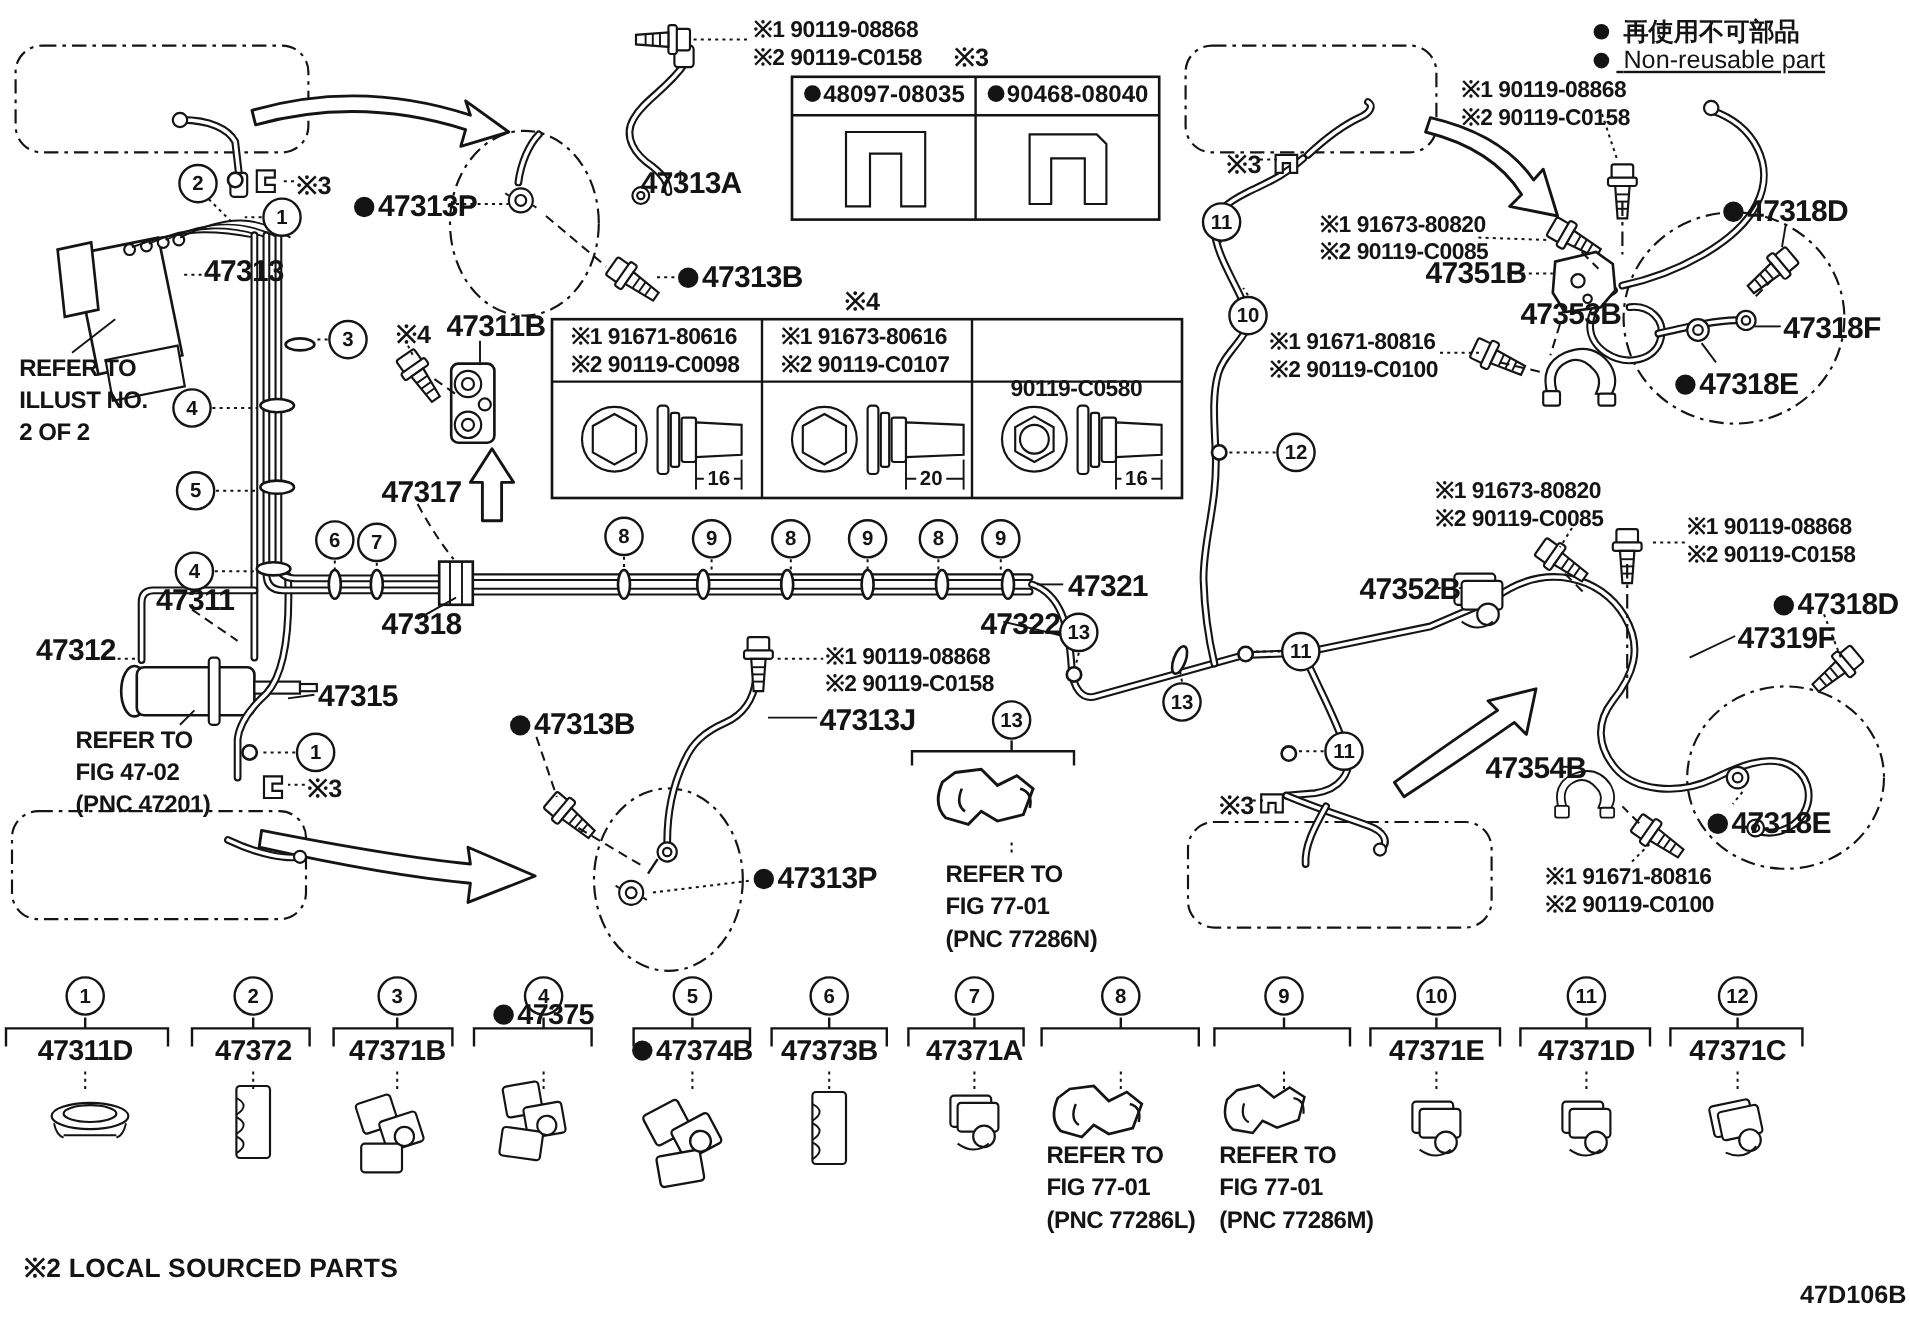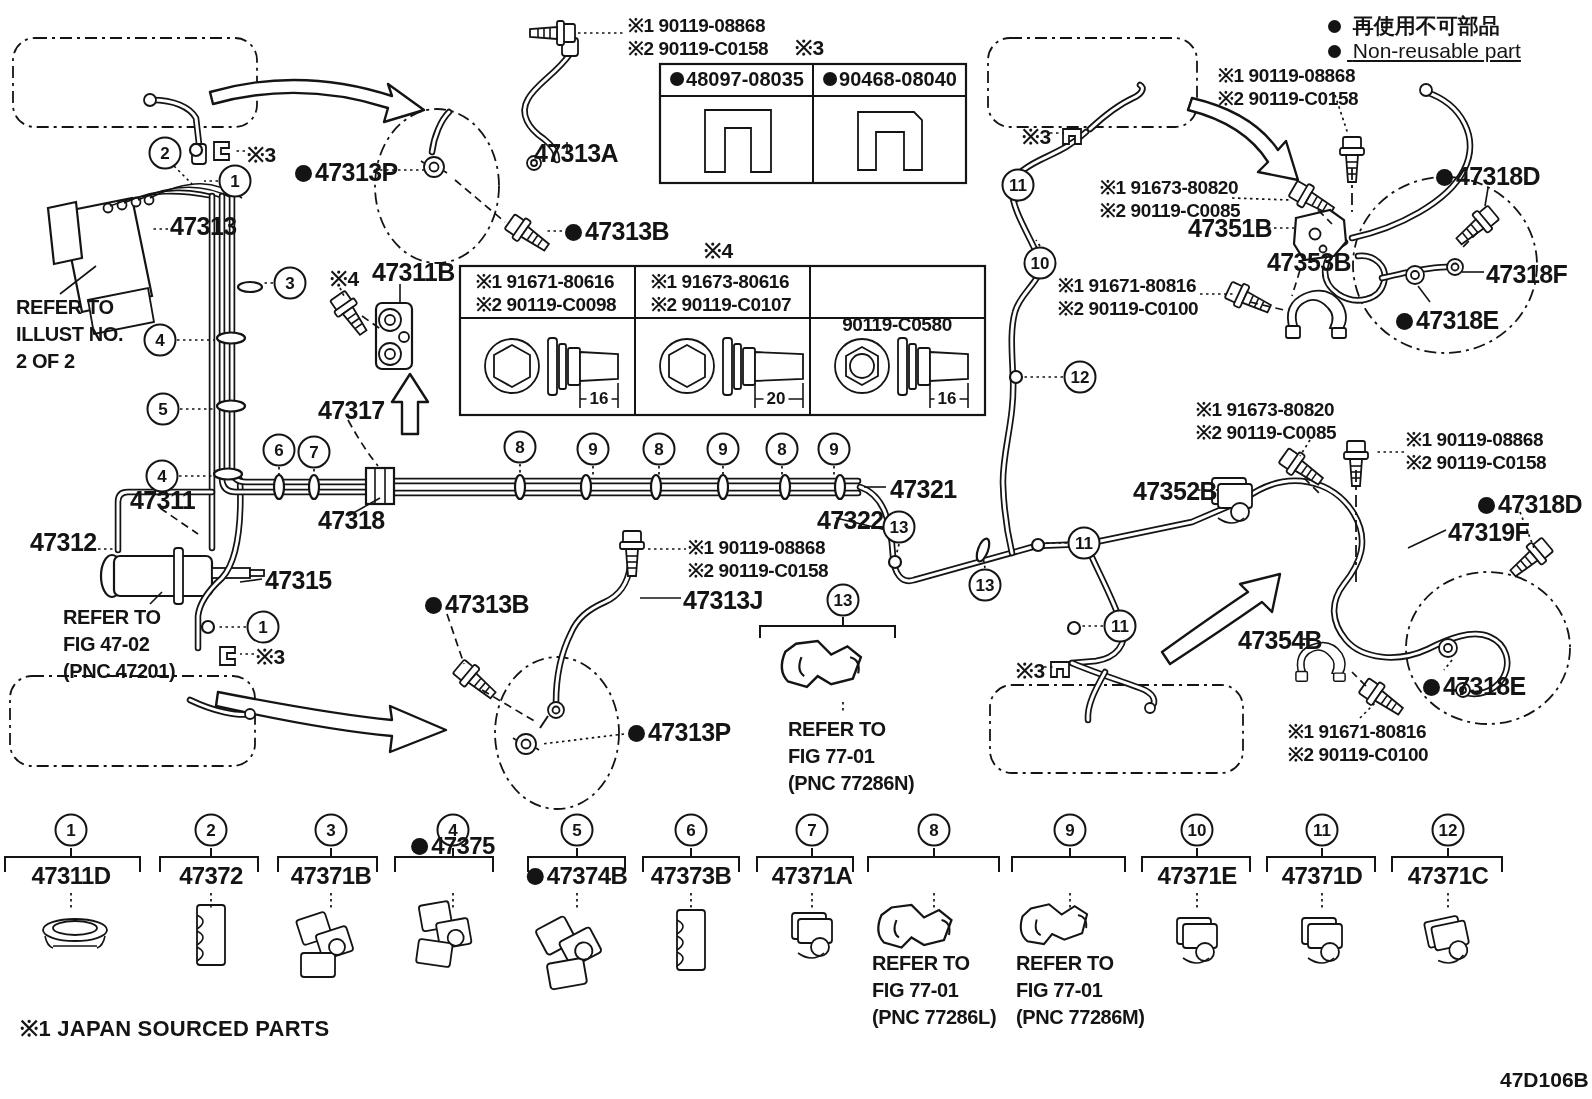--- a/index.html
+++ b/index.html
@@ -475,21 +475,21 @@
       <div>※2 90119-C0098</div>
     </div>
     <div class="thead" style="left:651px;top:270px;">
       <div>※1 91673-80616</div>
       <div>※2 90119-C0107</div>
     </div>
     <div class="thead c" style="left:897px;top:281px;">
       <div>90119-C0580</div>
     </div>
 
-    <div class="footnote" style="left:20px;top:1012px;">※1 JAPAN SOURCED PARTS</div>
+    <div class="footnote" style="left:20px;top:1040px;">※2 LOCAL SOURCED PARTS</div>
     <div class="doccode" style="left:1500px;top:1068px;">47D106B</div>
   <div class="plabel" style="left: 534px; top: 139px;"><span>47313A</span></div>
       <div class="plabel" style="left: 295px; top: 158px;"><span class="dot"></span><span>47313P</span></div>
       <div class="plabel" style="left: 170px; top: 212px;"><span>47313</span></div>
       <div class="plabel" style="left: 565px; top: 217px;"><span class="dot"></span><span>47313B</span></div>
       <div class="plabel" style="left: 372px; top: 258px;"><span>47311B</span></div>
       <div class="plabel" style="left: 318px; top: 396px;"><span>47317</span></div>
       <div class="plabel" style="left: 130px; top: 486px;"><span>47311</span></div>
       <div class="plabel" style="left: 30px; top: 528px;"><span>47312</span></div>
       <div class="plabel" style="left: 318px; top: 506px;"><span>47318</span></div>

